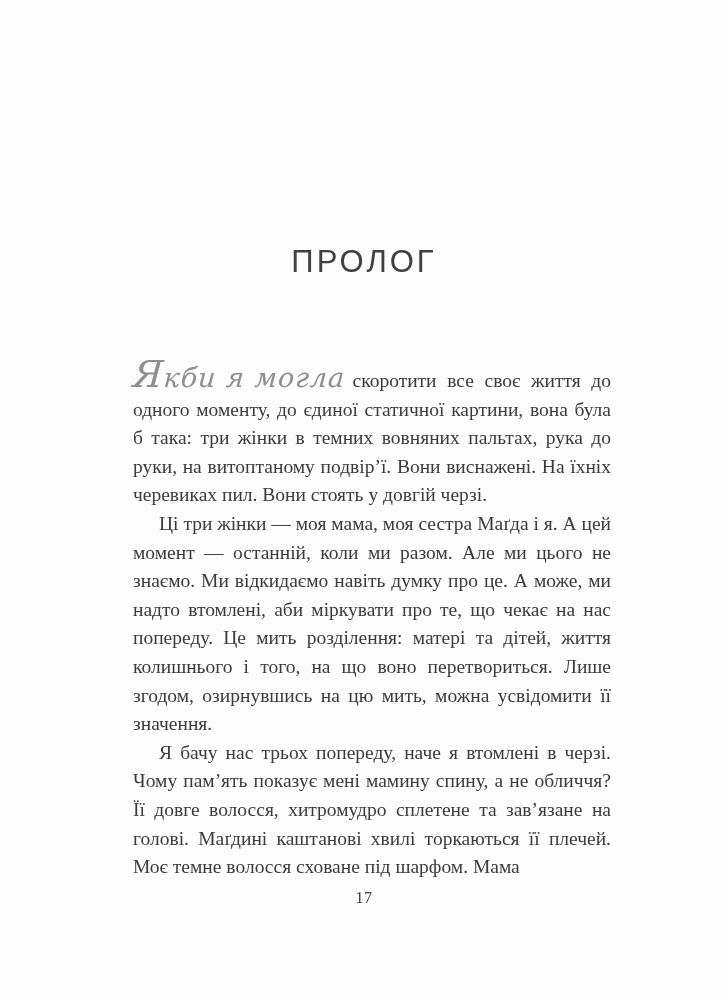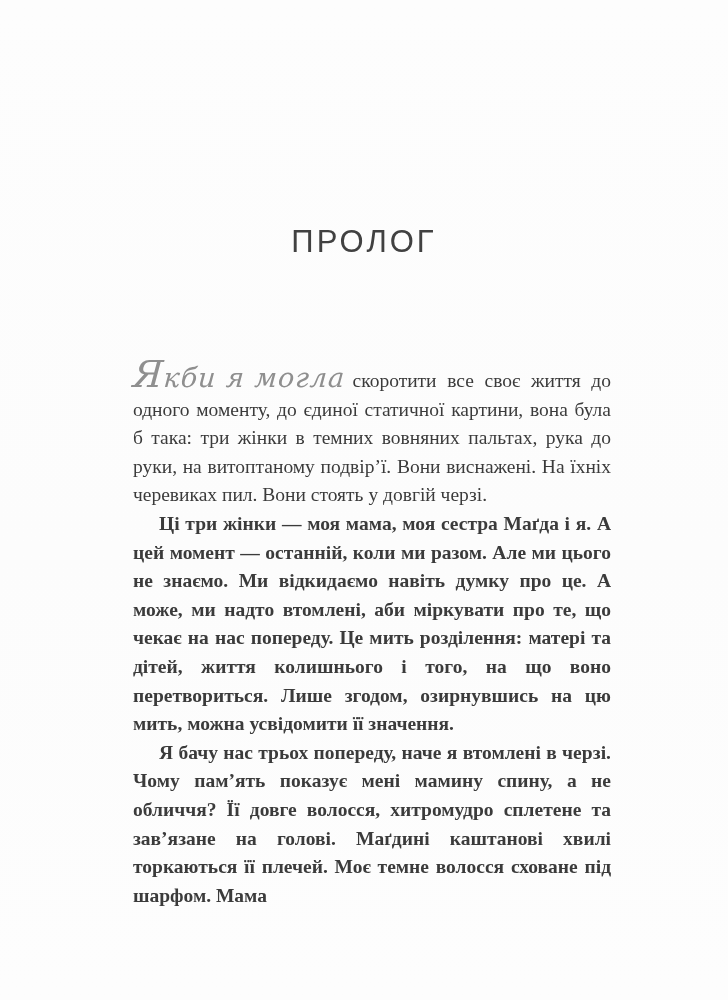--- a/index.html
+++ b/index.html
@@ -11,21 +11,21 @@
     position: relative;
     width: 728px;
     height: 1000px;
     background: linear-gradient(180deg, #fdfdfd 0%, #fcfcfc 55%, #fdfdfd 100%);
     overflow: hidden;
     font-family: "Liberation Serif", serif;
     color: #3b3b3b;
   }
   .chapter-title {
     position: absolute;
-    top: 224px;
+    top: 244px;
     left: 0;
     width: 100%;
     margin: 0;
     text-align: center;
     font-family: "Liberation Sans", sans-serif;
     font-weight: 400;
     font-size: 31px;
     letter-spacing: 3px;
     color: #414141;
   }
@@ -39,21 +39,20 @@
     text-align: justify;
     hyphens: auto;
     -webkit-hyphens: auto;
   }
   .para {
     margin: 0;
     padding: 0;
   }
   .para.indent {
     text-indent: 26px;
-    font-weight: bold;
   }
   .script-opener {
     display: inline-block;
     font-family: "DejaVu Serif", serif;
     font-style: italic;
     font-size: 27px;
     line-height: 1;
     letter-spacing: 1px;
     color: #8f8f8f;
     margin-right: 7px;
@@ -84,14 +83,15 @@
   <div class="body-text">
 
     <p class="para"><span class="script-opener">Якби я могла</span><span>скоротити все своє життя до одного моменту, до єдиної статичної картини, вона була б така: три жінки в темних вовняних пальтах, рука до руки, на витоптаному подвір’ї. Вони виснажені. На їхніх черевиках пил. Вони стоять у довгій черзі.</span></p>
 
     <p class="para indent">Ці три жінки — моя мама, моя сестра Маґда і я. А цей момент — останній, коли ми разом. Але ми цього не знаємо. Ми відкидаємо навіть думку про це. А може, ми надто втомлені, аби міркувати про те, що чекає на нас попереду. Це мить розділення: матері та дітей, життя колишнього і того, на що воно перетвориться. Лише згодом, озирнувшись на цю мить, можна усвідомити її значення.</p>
 
     <p class="para indent">Я бачу нас трьох попереду, наче я втомлені в черзі. Чому пам’ять показує мені мамину спину, а не обличчя? Її довге волосся, хитромудро сплетене та зав’язане на голові. Маґдині каштанові хвилі торкаються її плечей. Моє темне волосся сховане під шарфом. Мама</p>
 
   </div>
 
+  <div class="page-number">17</div>
 
 </div>
 
 </body></html>

